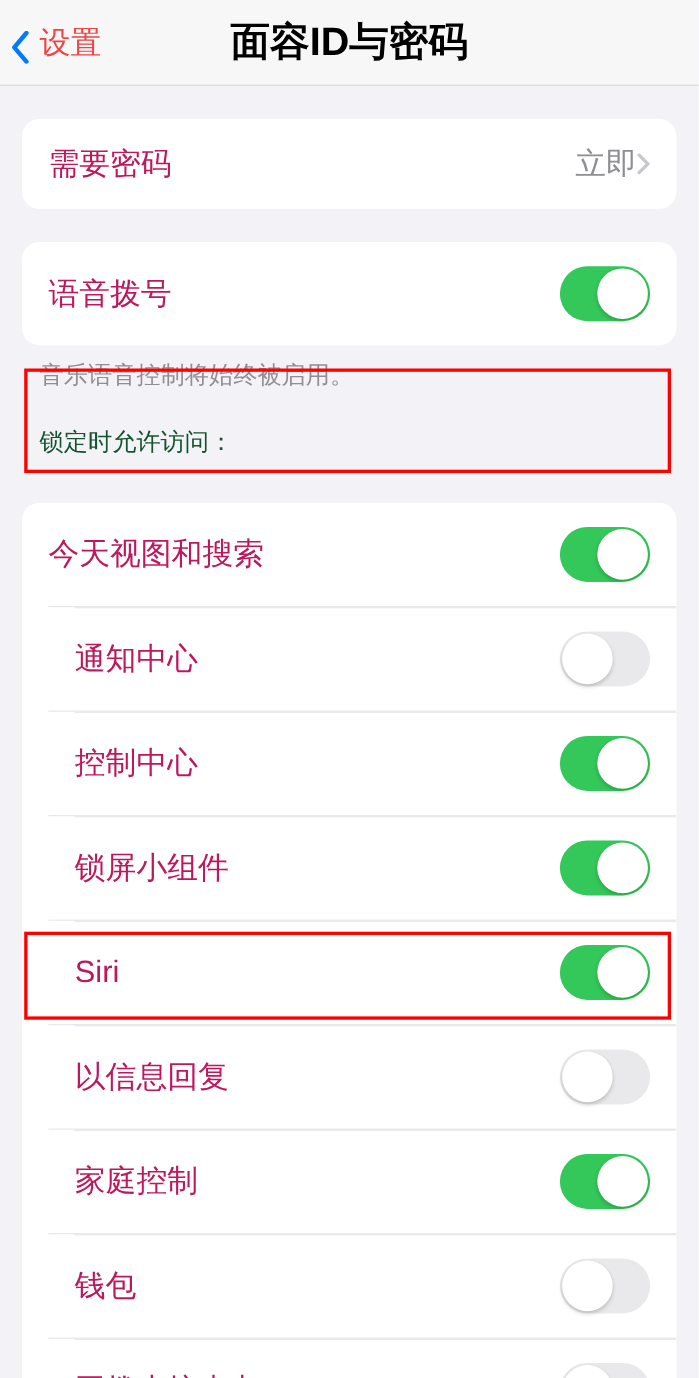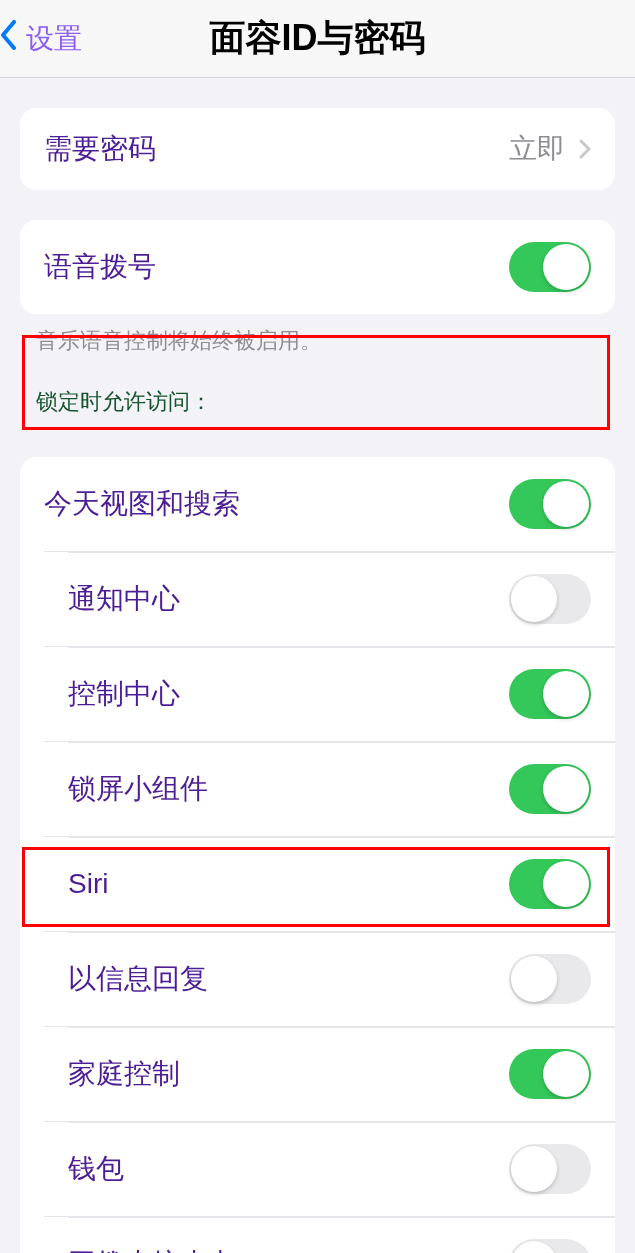--- a/index.html
+++ b/index.html
@@ -17,23 +17,24 @@
     .header {
       display: flex;
       align-items: center;
       height: 78px;
       background: #f7f7f8;
       border-bottom: 1px solid #d8d8dc;
       position: relative;
     }
     .back-button {
       display: flex;
-      align-items: flex-start;
-      color: #8b5cf6;
+      align-items: flex-end;
+      color: #ef4444;
       font-size: 28px;
+      padding-left: 10px;
       cursor: pointer;
     }
     .back-chevron {
       width: 18px;
       height: 30px;
       margin-right: 8px;
     }
     .back-chevron svg {
       display: block;
     }
@@ -65,26 +66,25 @@
       border-top: 1px solid #e5e5ea;
       margin-left: 24px;
       padding-left: 0;
       text-align: center;
     }
     .row + .row .row-label {
       
     }
     .row-label {
       font-size: 28px;
-      color: #4c1d95;
+      color: #be185d;
     }
     .row-right {
       display: flex;
       align-items: center;
-      gap: 14px;
     }
     .row-value {
       font-size: 28px;
       color: #8e8e93;
     }
     .chevron-right {
       width: 12px;
       height: 20px;
       flex-shrink: 0;
     }

